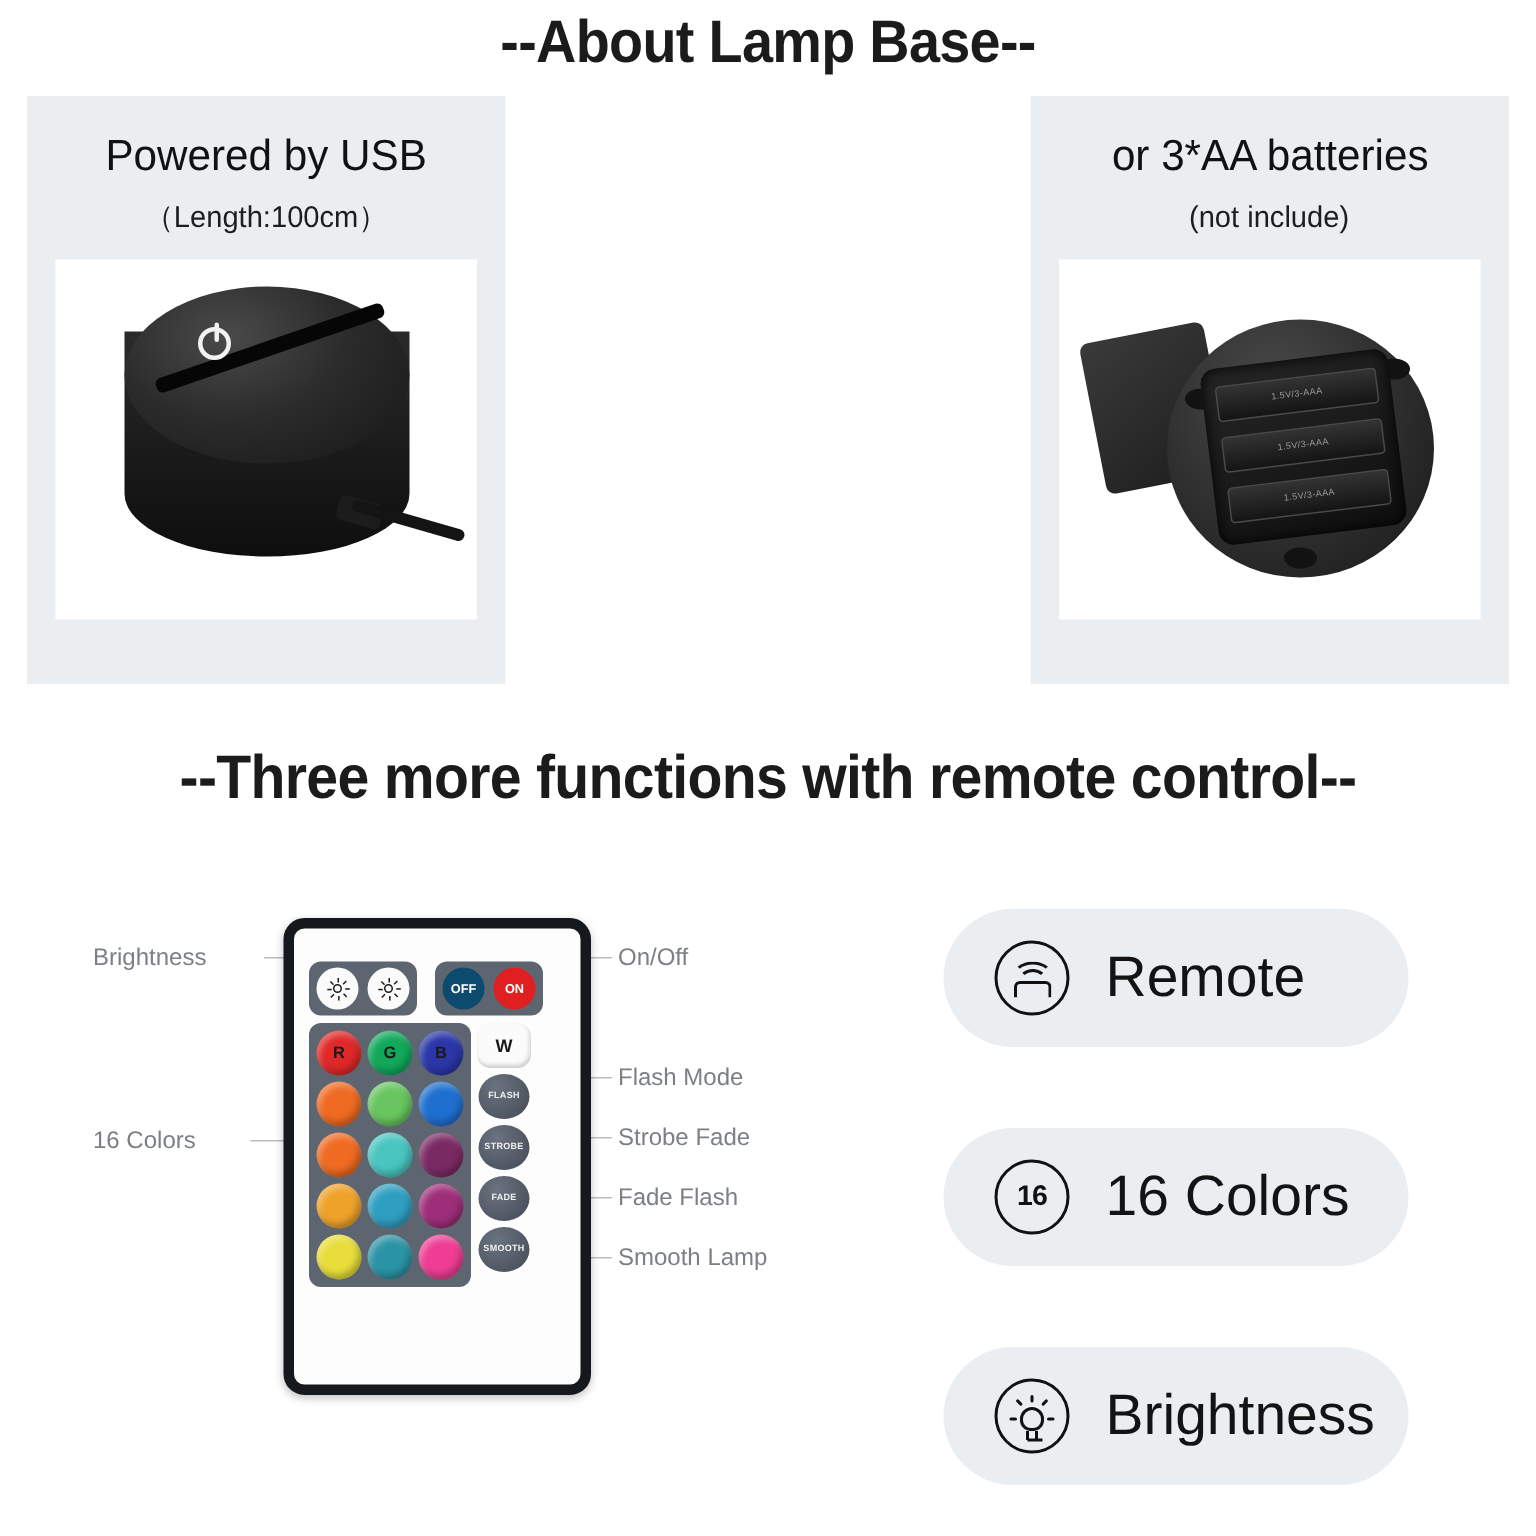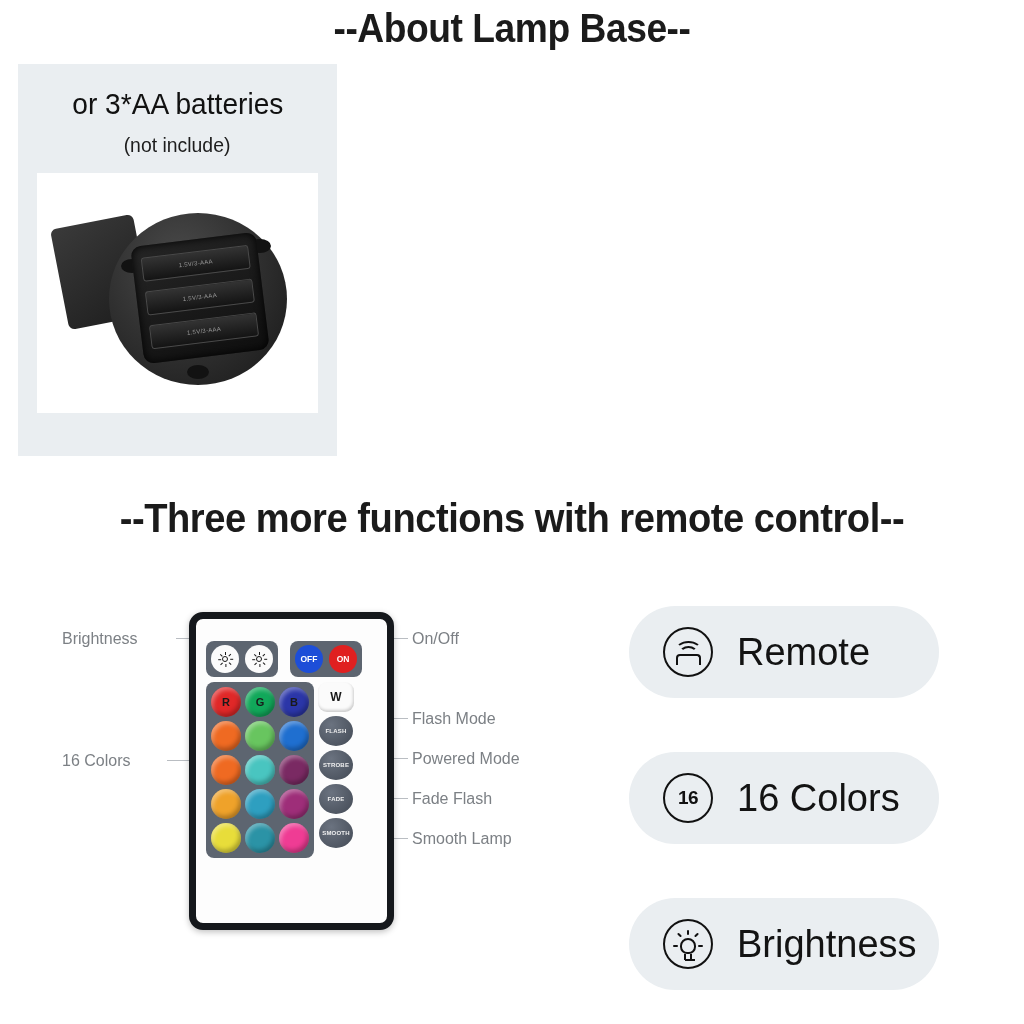--- a/index.html
+++ b/index.html
@@ -181,21 +181,21 @@
   .grp-onoff{
     display:flex;gap:6px;background:#5d6570;border-radius:8px;padding:4px 5px;margin-left:6px;
   }
   .btn-round{
     width:28px;height:28px;border-radius:50%;
     display:flex;align-items:center;justify-content:center;
     font-size:9px;font-weight:700;
     box-sizing:border-box;
   }
   .btn-white{background:#fbfbfb;color:#222;}
-  .btn-off{background:#1d4ed8;color:#fff;font-size:8.5px;}
+  .btn-off{background:#0c4a6e;color:#fff;font-size:8.5px;}
   .btn-on{background:#e02020;color:#fff;font-size:8.5px;}
   .sun{position:relative;width:13px;height:13px;}
   .sun i{
     position:absolute;left:3.5px;top:3.5px;width:6px;height:6px;
     border:1.4px solid #1a1a1a;border-radius:50%;box-sizing:border-box;
   }
   .sun b{
     position:absolute;left:6px;top:-1px;width:1.4px;height:3px;background:#1a1a1a;
     transform-origin:0.7px 7.5px;
   }
@@ -285,20 +285,34 @@
   }
   .ray{position:absolute;background:#111;border-radius:1px;}
 </style>
 </head>
 <body>
 
 <div class="section-title" id="title-about">--About Lamp Base--</div>
 
 <div class="cards">
 
+  <div class="card">
+    <div class="card-title">Powered by USB</div>
+    <div class="card-sub">（Length:100cm）</div>
+    <div class="card-photo">
+      <div class="base-wrap">
+        <div class="base-body"></div>
+        <div class="base-top"></div>
+        <div class="base-slot"></div>
+        <div class="pwr-icon"></div>
+        <div class="usb-plug"></div>
+        <div class="usb-cable"></div>
+      </div>
+    </div>
+  </div>
 
   <div class="card">
     <div class="card-title">or 3*AA batteries</div>
     <div class="card-sub">(not include)</div>
     <div class="card-photo">
       <div class="bat-cover"></div>
       <div class="bat-body"></div>
       <div class="foot f1"></div>
       <div class="foot f2"></div>
       <div class="foot f3"></div>
@@ -322,21 +336,21 @@
   <div class="callout" style="left:62px;top:192px;">16 Colors</div>
   <div class="lead" style="left:167px;top:200px;width:81px;"></div>
 
   <div class="lead" style="left:386px;top:78px;width:22px;"></div>
   <div class="callout" style="left:412px;top:70px;">On/Off</div>
 
   <div class="lead" style="left:386px;top:158px;width:22px;"></div>
   <div class="callout" style="left:412px;top:150px;">Flash Mode</div>
 
   <div class="lead" style="left:386px;top:198px;width:22px;"></div>
-  <div class="callout" style="left:412px;top:190px;">Powered Mode</div>
+  <div class="callout" style="left:412px;top:190px;">Strobe Fade</div>
 
   <div class="lead" style="left:386px;top:238px;width:22px;"></div>
   <div class="callout" style="left:412px;top:230px;">Fade Flash</div>
 
   <div class="lead" style="left:386px;top:278px;width:22px;"></div>
   <div class="callout" style="left:412px;top:270px;">Smooth Lamp</div>
 
   <div class="remote">
     <div class="keypad">
 

